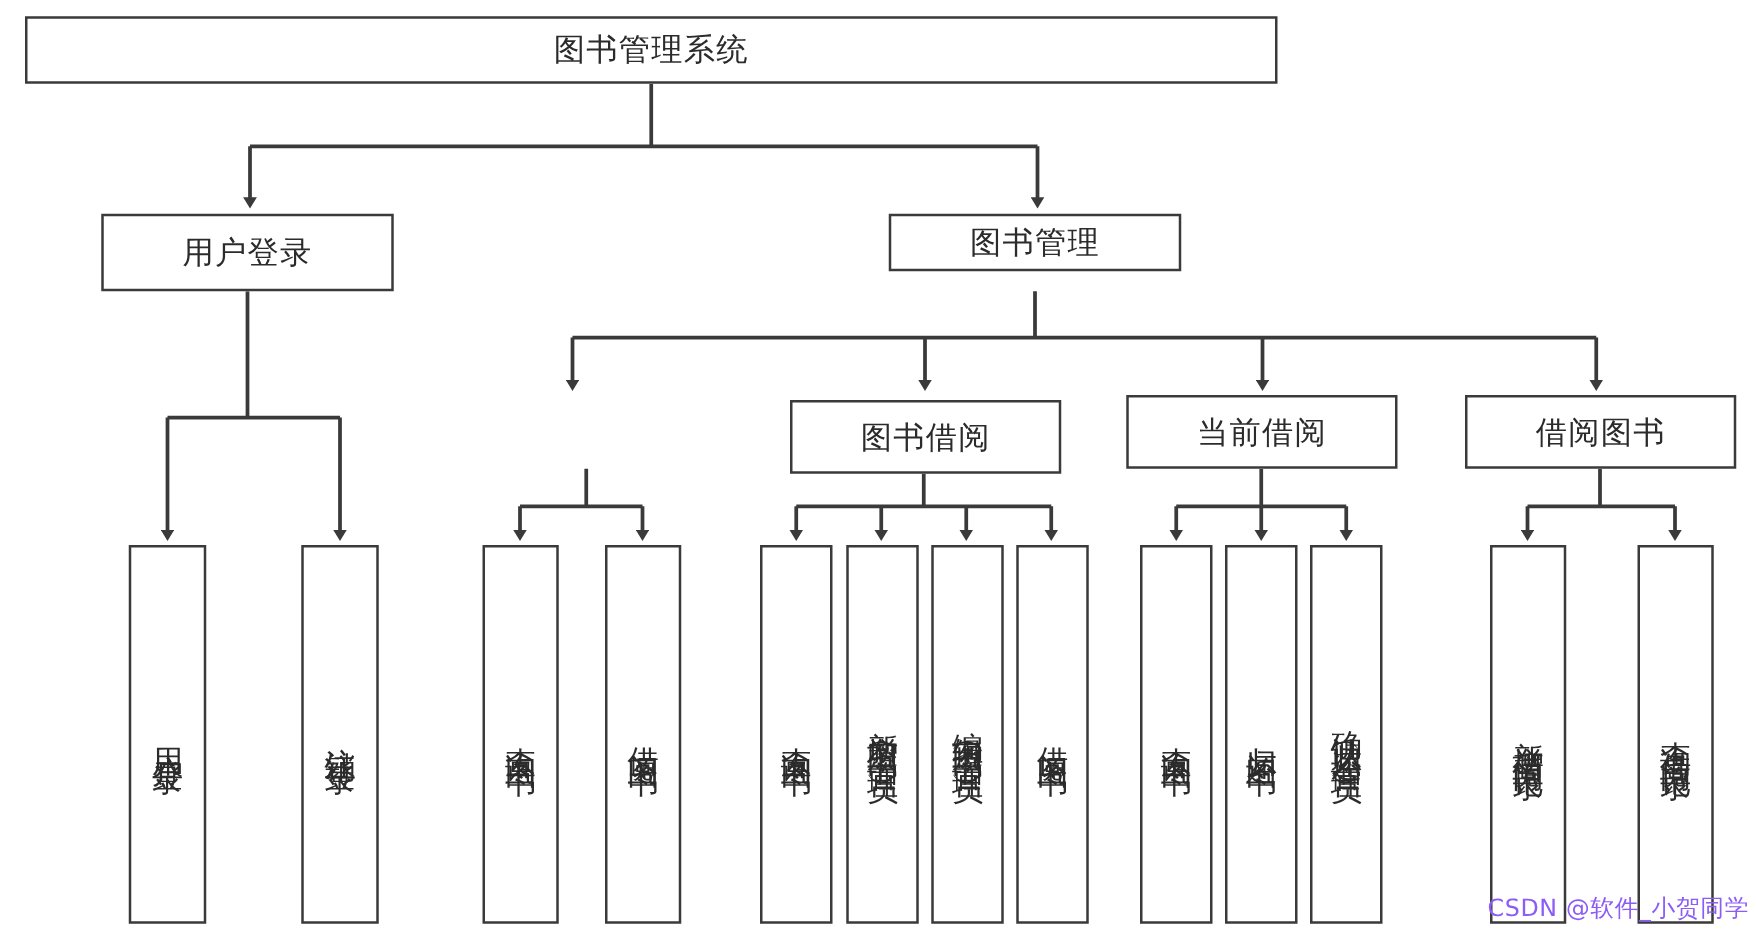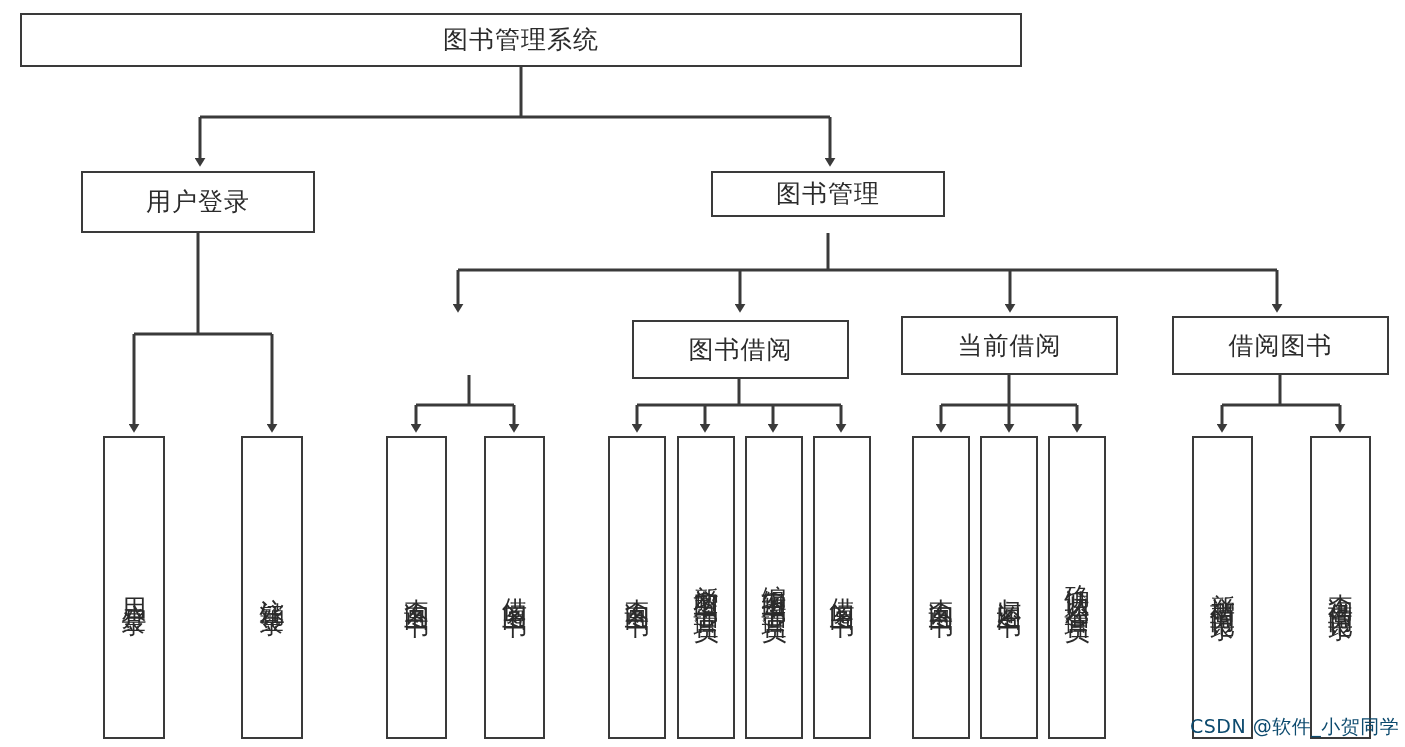--- a/index.html
+++ b/index.html
@@ -60,21 +60,21 @@
   .node-v > span {
     display: block;
     writing-mode: vertical-rl;
     text-orientation: upright;
   }
   .watermark {
     position: absolute;
     left: 1190px;
     top: 714px;
     font-size: 19px;
-    color: #0c4a6e;
+    color: #8b5cf6;
     white-space: nowrap;
     z-index: 6;
     letter-spacing: 0.5px;
   }
 </style>
 </head>
 <body>
 
 <div id="diagram-root">
 

